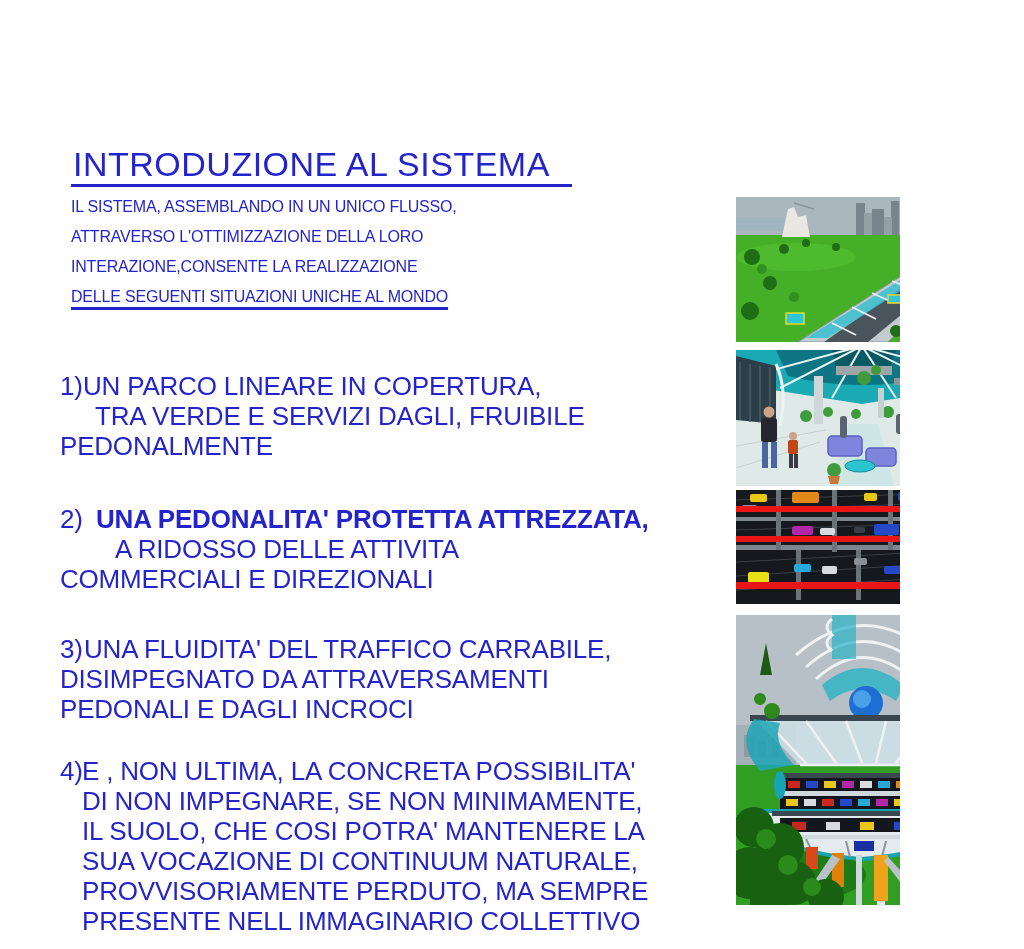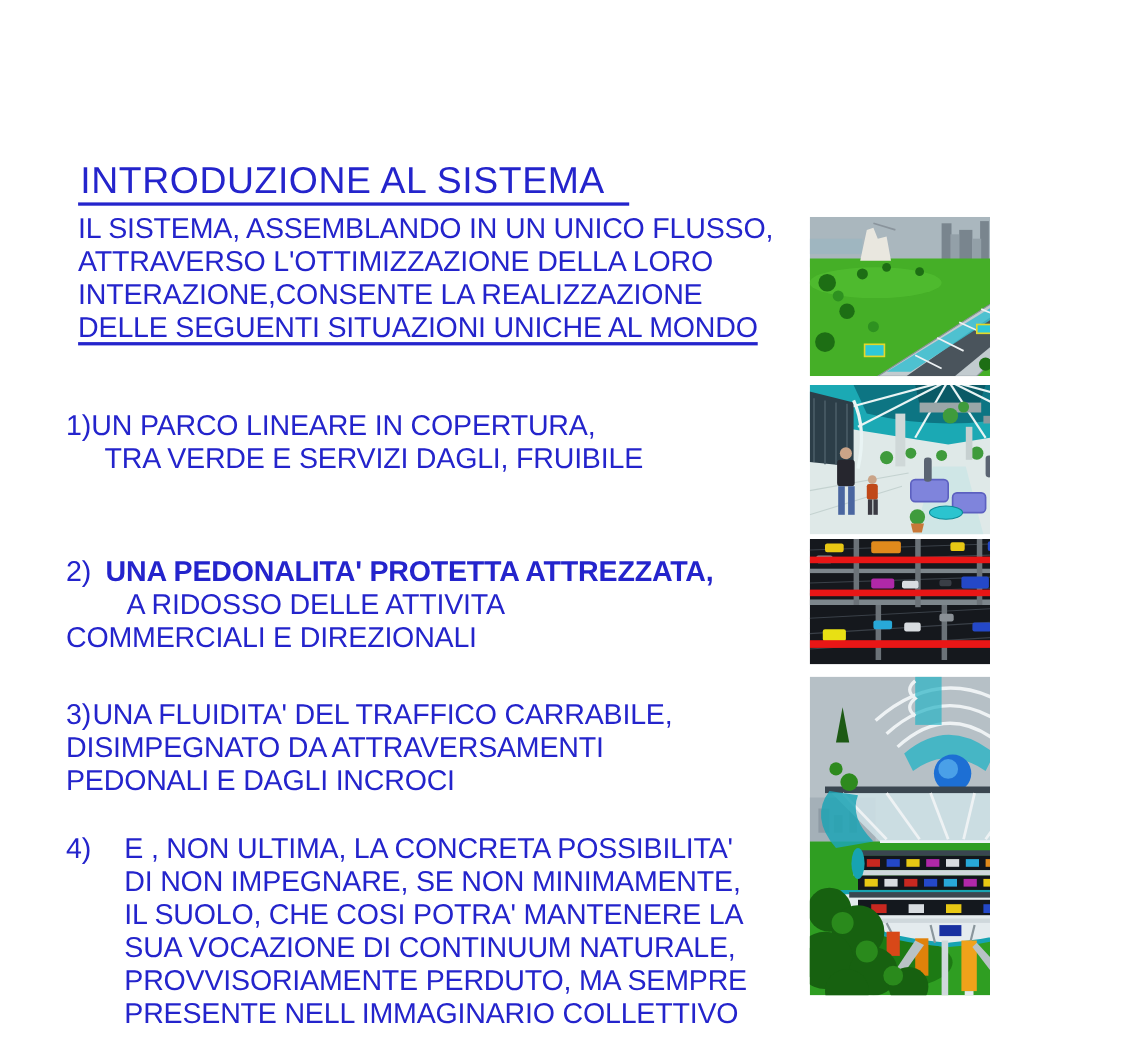--- a/index.html
+++ b/index.html
@@ -10,21 +10,21 @@
     -webkit-font-smoothing:antialiased;
   }
   .page-title{
     position:absolute;left:71px;top:146px;
     font-size:34px;line-height:36px;letter-spacing:.5px;
     border-bottom:3px solid #2424cc;padding:0 22px 2px 2px;
     white-space:nowrap;
   }
   .intro{
     position:absolute;left:71px;top:192px;
-    font-size:26px;line-height:30px;white-space:nowrap;letter-spacing:-0.2px;
+    font-size:16px;line-height:30px;white-space:nowrap;letter-spacing:-0.2px;
   }
   .intro .line{height:30px;}
   .intro .line.u{
     text-decoration:underline;
     text-decoration-thickness:3px;
     text-underline-offset:5px;
   }
   .item{
     position:absolute;left:60px;
     font-size:26px;line-height:30px;white-space:nowrap;letter-spacing:-0.2px;
@@ -34,21 +34,21 @@
   .i1{top:371px;} .i2{top:504px;} .i3{top:634px;} .i4{top:756px;}
   .i1 .ln:nth-child(1){margin-left:52px;}
   .i1 .ln:nth-child(2){margin-left:23px;}
   .i1 .ln:nth-child(3){margin-left:35px;}
   .i2 .ln:nth-child(1){margin-left:53px;}
   .i2 .ln:nth-child(2){margin-left:36px;font-weight:bold;}
   .i2 .ln:nth-child(3){margin-left:55px;}
   .i3 .ln:nth-child(1){margin-left:53px;}
   .i3 .ln:nth-child(2){margin-left:24px;}
   .i3 .ln:nth-child(3){}
-  .i4 .ln{margin-left:53px;}
+  .i4 .ln{margin-left:22px;}
   .figcol .fig{position:absolute;left:736px;width:252px;overflow:hidden;}
   .fig svg{display:block;width:100%;height:100%;}
   .fig1{top:197px;height:145px;}
   .fig2{top:350px;height:136px;}
   .fig3{top:490px;height:114px;}
   .fig4{top:615px;height:290px;}
   .artifact{position:absolute;left:1014px;top:2px;width:5px;height:7px;background:#1c1c1c;}
 </style>
 </head>
 <body>
@@ -61,20 +61,21 @@
     <div class="line">IL SISTEMA, ASSEMBLANDO IN UN UNICO FLUSSO,</div>
     <div class="line">ATTRAVERSO L'OTTIMIZZAZIONE DELLA LORO</div>
     <div class="line">INTERAZIONE,CONSENTE LA REALIZZAZIONE</div>
     <div class="line u">DELLE SEGUENTI SITUAZIONI UNICHE AL MONDO</div>
   </div>
 
   <div class="item i1">
     <span class="num">1)</span>
     <div class="ln">UN PARCO LINEARE IN COPERTURA,</div>
     <div class="ln">TRA VERDE E SERVIZI DAGLI, FRUIBILE</div>
+    <div class="ln">PEDONALMENTE</div>
   </div>
 
   <div class="item i2">
     <span class="num">2)</span>
     <div class="ln">UNA PEDONALITA' PROTETTA ATTREZZATA,</div>
     <div class="ln">A RIDOSSO DELLE ATTIVITA</div>
     <div class="ln">COMMERCIALI E DIREZIONALI</div>
   </div>
 
   <div class="item i3">

